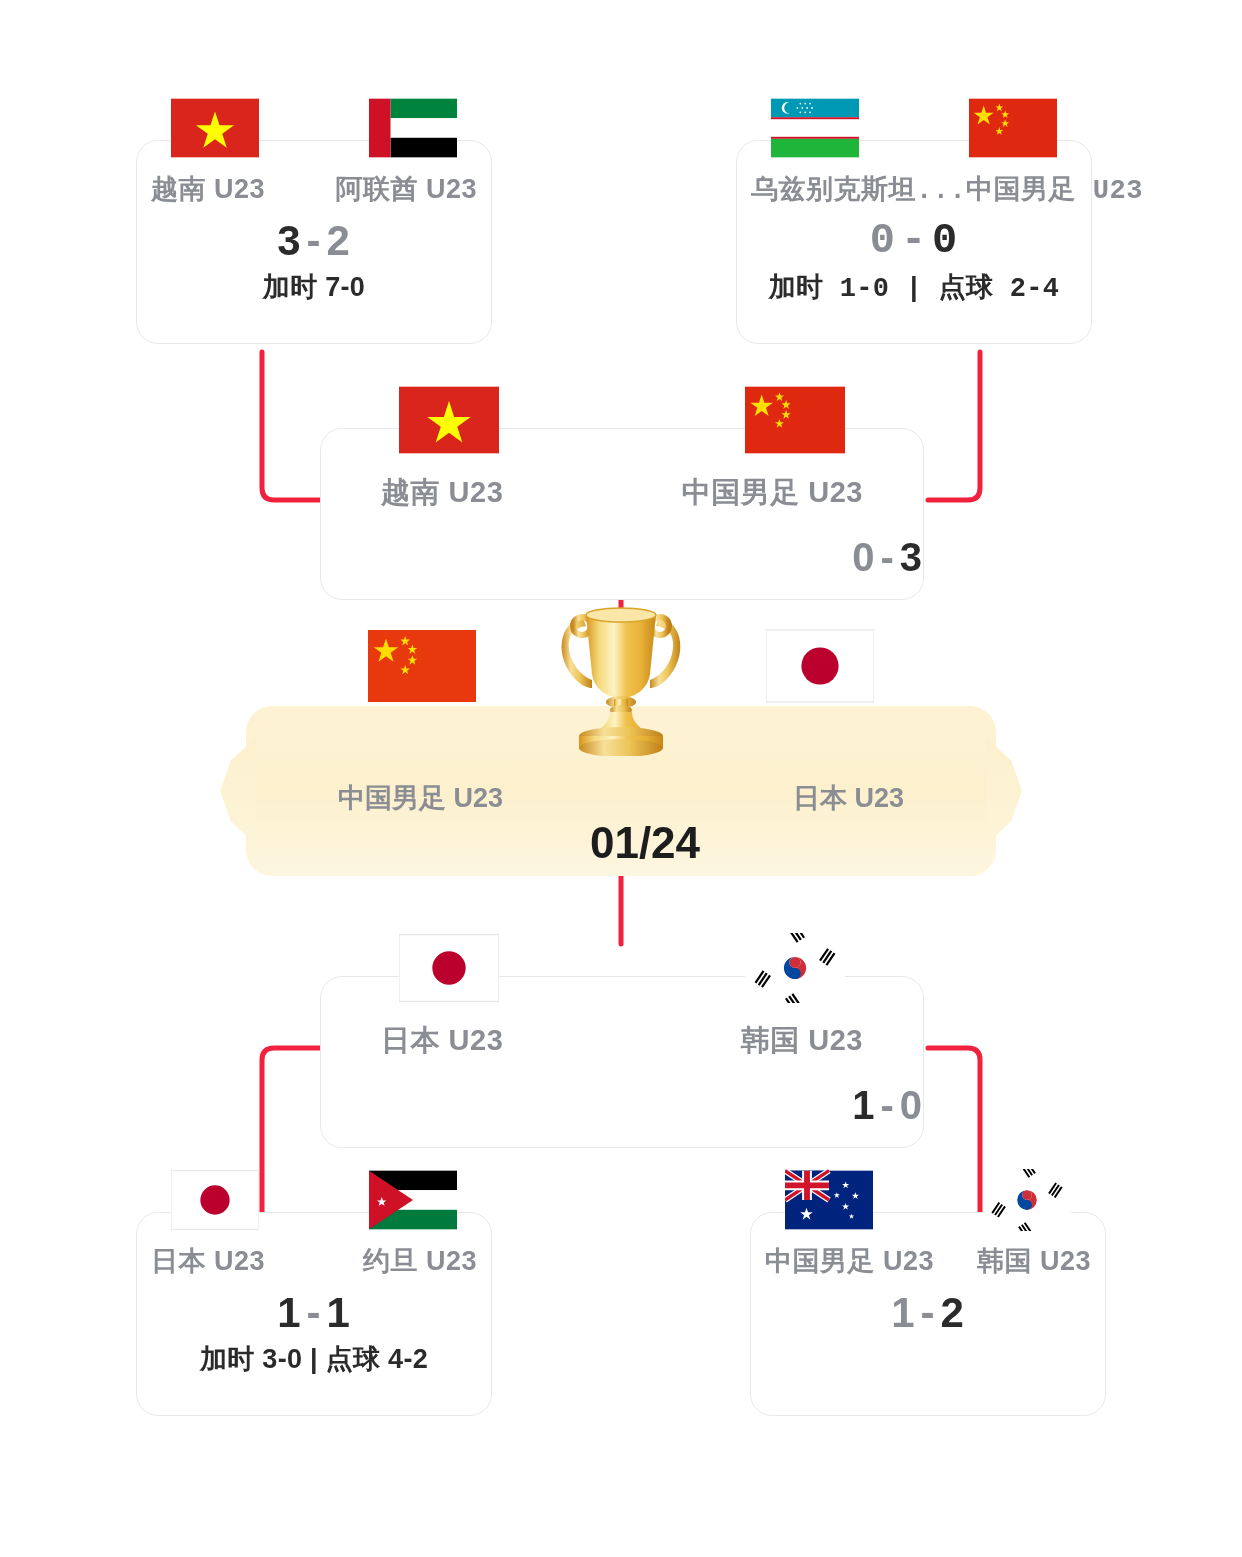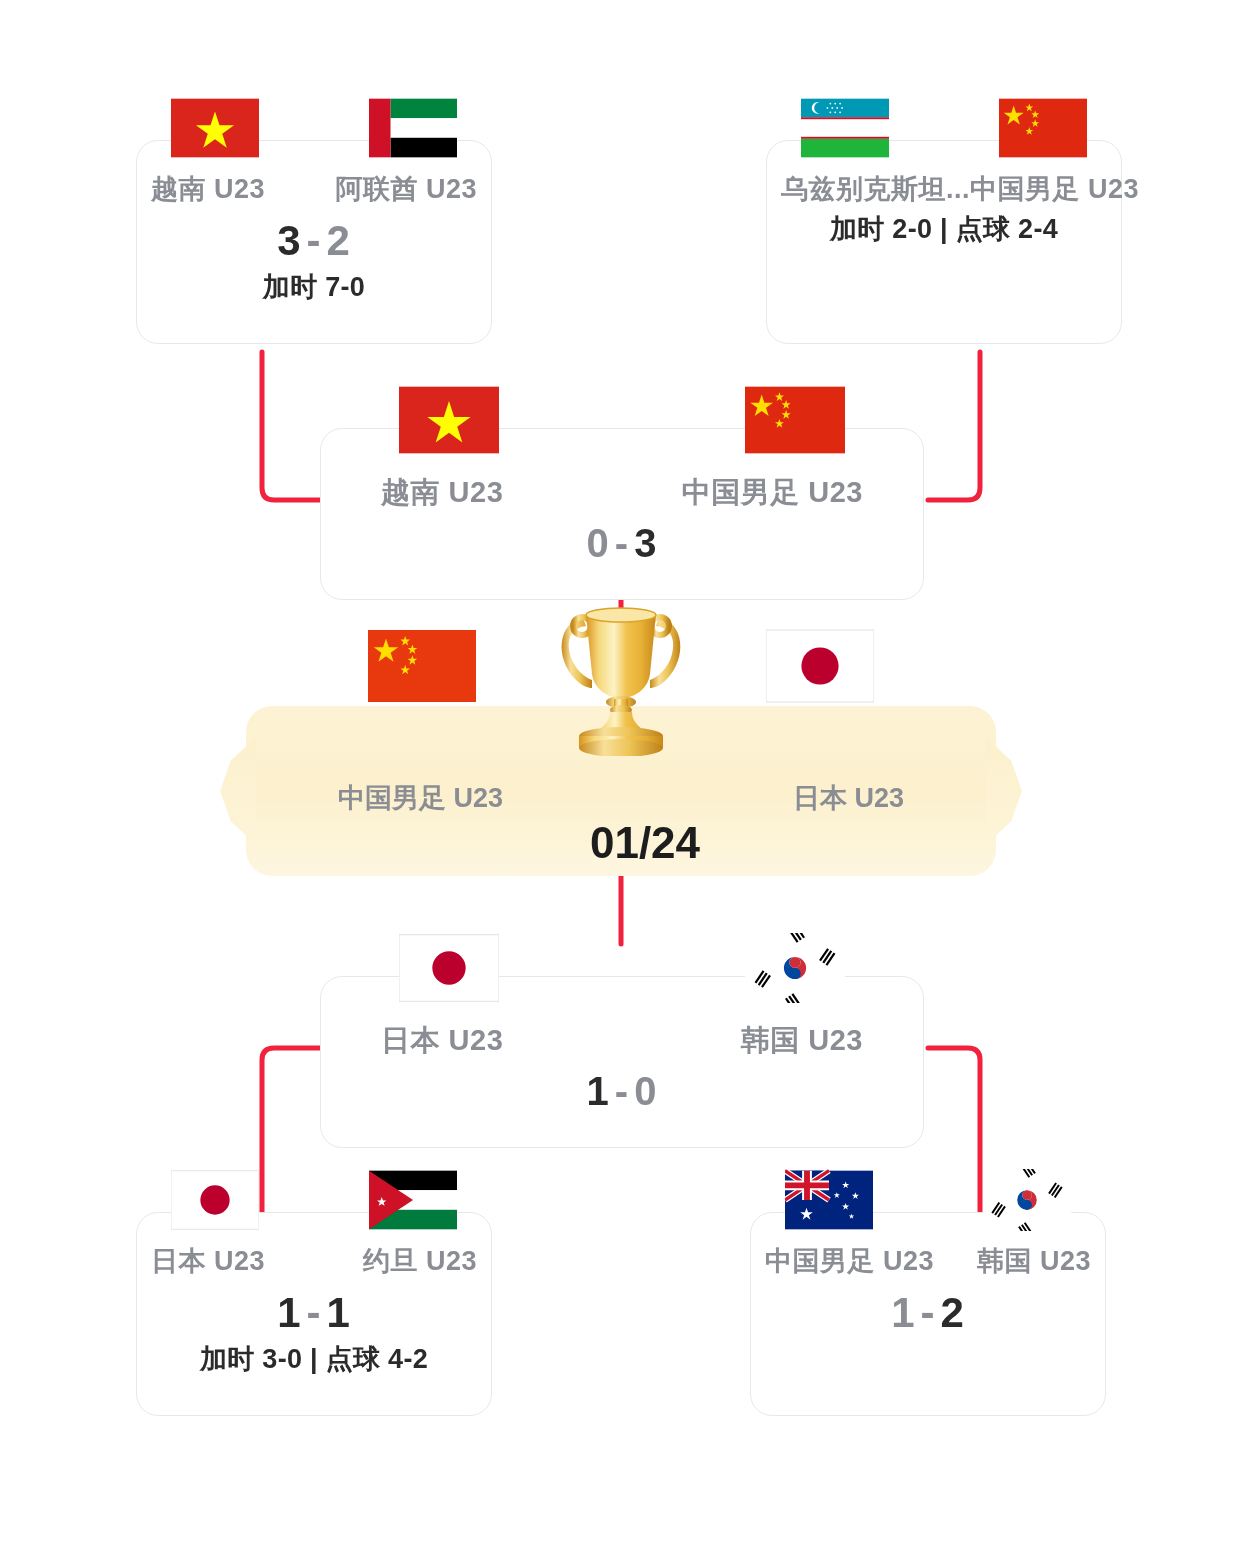--- a/index.html
+++ b/index.html
@@ -58,21 +58,21 @@
   }
 
   
   .card.qf { width: 356px; height: 204px; padding-top: 30px; }
   .card.qf .names { font-size: 27px; padding: 0 14px; }
   .card.qf .score { margin-top: 10px; text-align: center; }
   .card.qf .extra { margin-top: 4px; }
 
   
   .card.sf { width: 604px; height: 172px; padding-top: 44px; }
-  .card.sf .score { margin-top: 8px; }
+  .card.sf .score { margin-top: 22px; text-align: right; }
 
   
   .final-wrap { position: absolute; z-index: 2; }
   .final-card {
     position: relative;
     width: 750px; height: 170px;
     background: linear-gradient(180deg,#fdf3d4 0%, #fcf0cd 50%, #fdf6e0 100%);
     border-radius: 26px;
   }
   
@@ -151,21 +151,21 @@
     <div class="names">
       <span class="name">越南 U23</span>
       <span class="name">阿联酋 U23</span>
     </div>
     <div class="score">
       <span class="sc-win">3</span><span class="sc-dash">-</span><span class="sc-lose">2</span>
     </div>
     <div class="extra">加时 7-0</div>
   </div>
 
-  <div class="card qf" style="left:766px; top:140px;">
+  <div class="card qf" style="left:736px; top:140px;font-family:Liberation Mono, monospace;">
     <div class="flags">
       <span class="flag-box qf">
         <svg viewBox="0 0 90 60" width="88" height="62">
             <rect width="90" height="19" fill="#1EB53A" y="41"></rect>
             <rect width="90" height="19" fill="#FFFFFF" y="20.5"></rect>
             <rect width="90" height="19" fill="#0099B5" y="0"></rect>
             <rect width="90" height="2" y="19" fill="#CE1126"></rect>
             <rect width="90" height="2" y="39" fill="#CE1126"></rect>
             <circle cx="17" cy="9.5" r="6" fill="#fff"></circle>
             <circle cx="19.5" cy="9.5" r="6" fill="#0099B5"></circle>
@@ -191,21 +191,24 @@
             <polygon points="37,12 38,15 41,15 38.6,16.9 39.5,19.9 37,18 34.5,19.9 35.4,16.9 33,15 36,15" fill="#FFDE00"></polygon>
             <polygon points="37,21 38,24 41,24 38.6,25.9 39.5,28.9 37,27 34.5,28.9 35.4,25.9 33,24 36,24" fill="#FFDE00"></polygon>
             <polygon points="31,29 32,32 35,32 32.6,33.9 33.5,36.9 31,35 28.5,36.9 29.4,33.9 27,32 30,32" fill="#FFDE00"></polygon>
           </svg>
       </span>
     </div>
     <div class="names">
       <span class="name">乌兹别克斯坦...</span>
       <span class="name">中国男足 U23</span>
     </div>
-    <div class="extra">加时 2-0 | 点球 2-4</div>
+    <div class="score">
+      <span class="sc-lose">0</span><span class="sc-dash">-</span><span class="sc-win">0</span>
+    </div>
+    <div class="extra">加时 1-0 | 点球 2-4</div>
   </div>
 
   <div class="card sf wide" style="left:320px; top:428px;">
     <div class="flags">
       <span class="flag-box">
         <svg viewBox="0 0 90 60" width="100" height="70">
             <rect width="90" height="60" fill="#DA251D"></rect>
             <polygon points="45,13 49.6,27.2 64.5,27.2 52.4,36 57,50.2 45,41.4 33,50.2 37.6,36 25.5,27.2 40.4,27.2" fill="#FFFF00"></polygon>
           </svg>
       </span>

